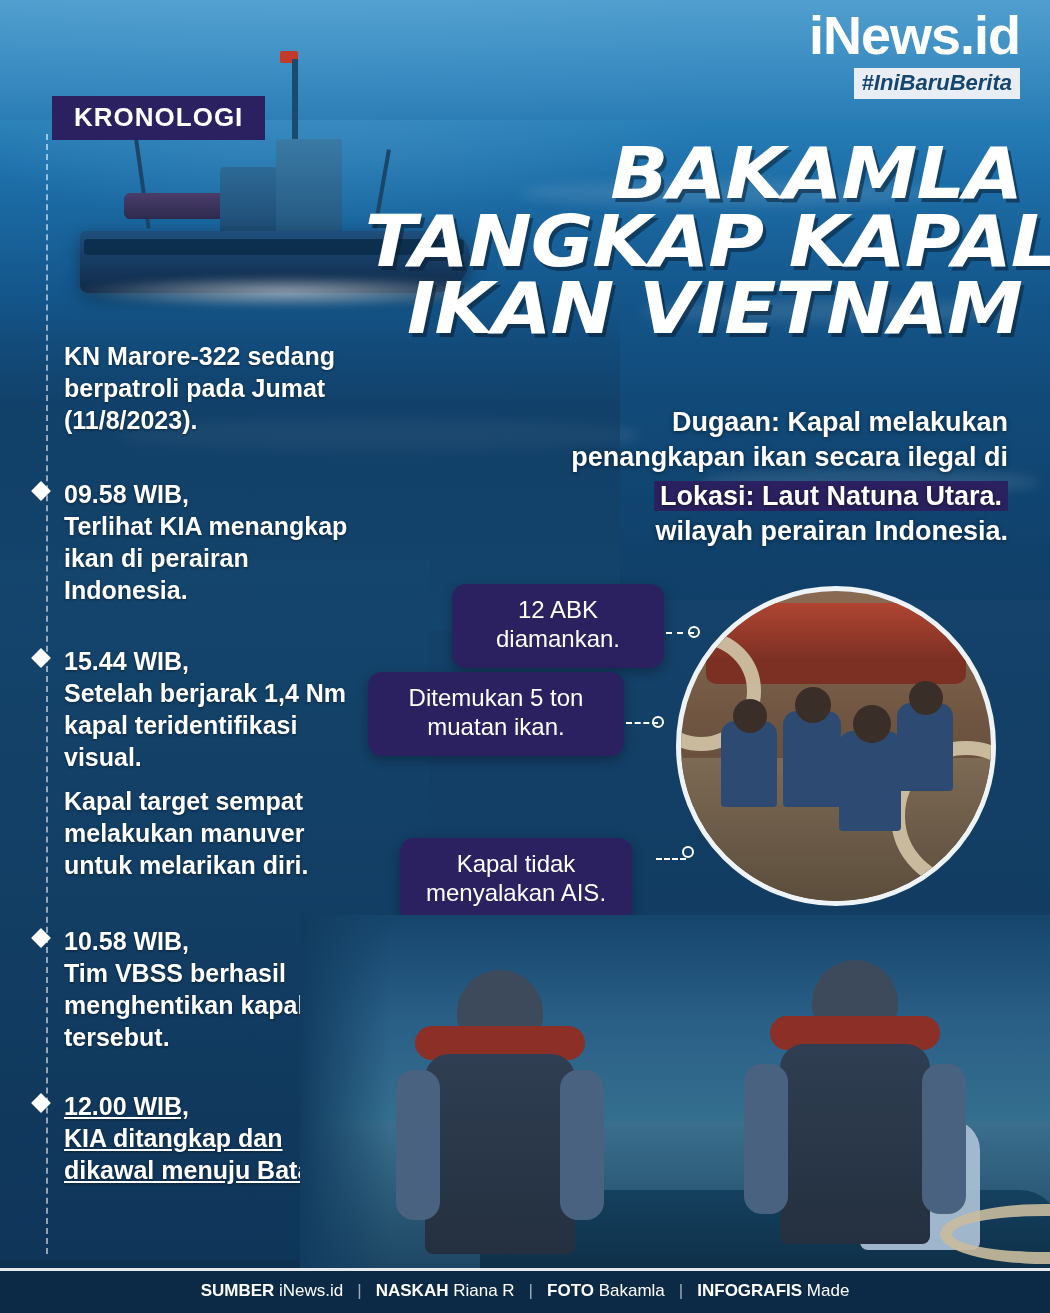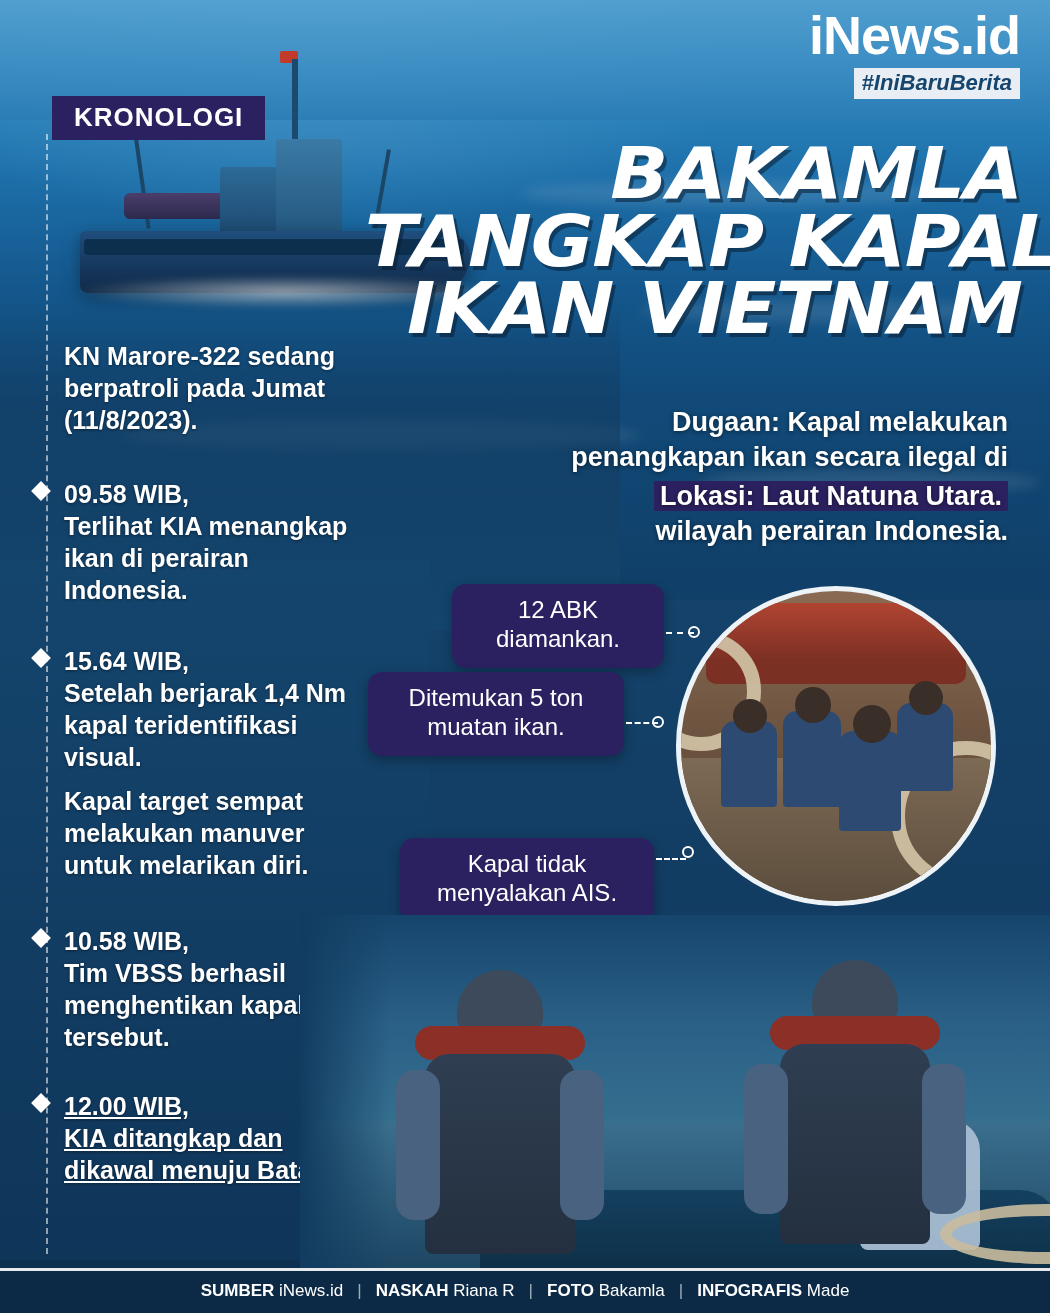--- a/index.html
+++ b/index.html
@@ -307,21 +307,21 @@
   </div>
 
   <div class="tl-block" style="top:478px;">
     <div class="bullet"></div>
     <div class="tl-text">09.58 WIB,</div>
     <div class="tl-text">Terlihat KIA menangkap ikan di perairan Indonesia.</div>
   </div>
 
   <div class="tl-block" style="top:645px;">
     <div class="bullet"></div>
-    <div class="tl-text">15.64 WIB,</div>
+    <div class="tl-text">15.44 WIB,</div>
     <div class="tl-text">Setelah berjarak 1,4 Nm kapal teridentifikasi visual.</div>
   </div>
 
   <div class="tl-block" style="top:785px;">
     <div class="tl-text">Kapal target sempat melakukan manuver untuk melarikan diri.</div>
   </div>
 
   <div class="tl-block" style="top:925px;">
     <div class="bullet"></div>
     <div class="tl-text">10.58 WIB,</div>
@@ -367,21 +367,21 @@
   </div>
   <div class="leader" style="left:666px; top:632px; width:28px;"></div>
   <div class="leader-dot" style="left:688px; top:626px;"></div>
 
   <div class="bubble" style="left:368px; top:672px; width:256px;">
     <span>Ditemukan 5 ton muatan ikan.</span>
   </div>
   <div class="leader" style="left:626px; top:722px; width:32px;"></div>
   <div class="leader-dot" style="left:652px; top:716px;"></div>
 
-  <div class="bubble" style="left:400px; top:838px; width:254px;">
+  <div class="bubble" style="left:400px; top:838px; width:232px;">
     <span>Kapal tidak menyalakan AIS.</span>
   </div>
   <div class="leader" style="left:656px; top:858px; width:30px;"></div>
   <div class="leader-dot" style="left:682px; top:846px;"></div>
 
   <div class="bottom-photo">
     <div class="bp-deck"></div>
     <div class="bp-boat-edge"></div>
 
     <div class="bp-crew"></div>

